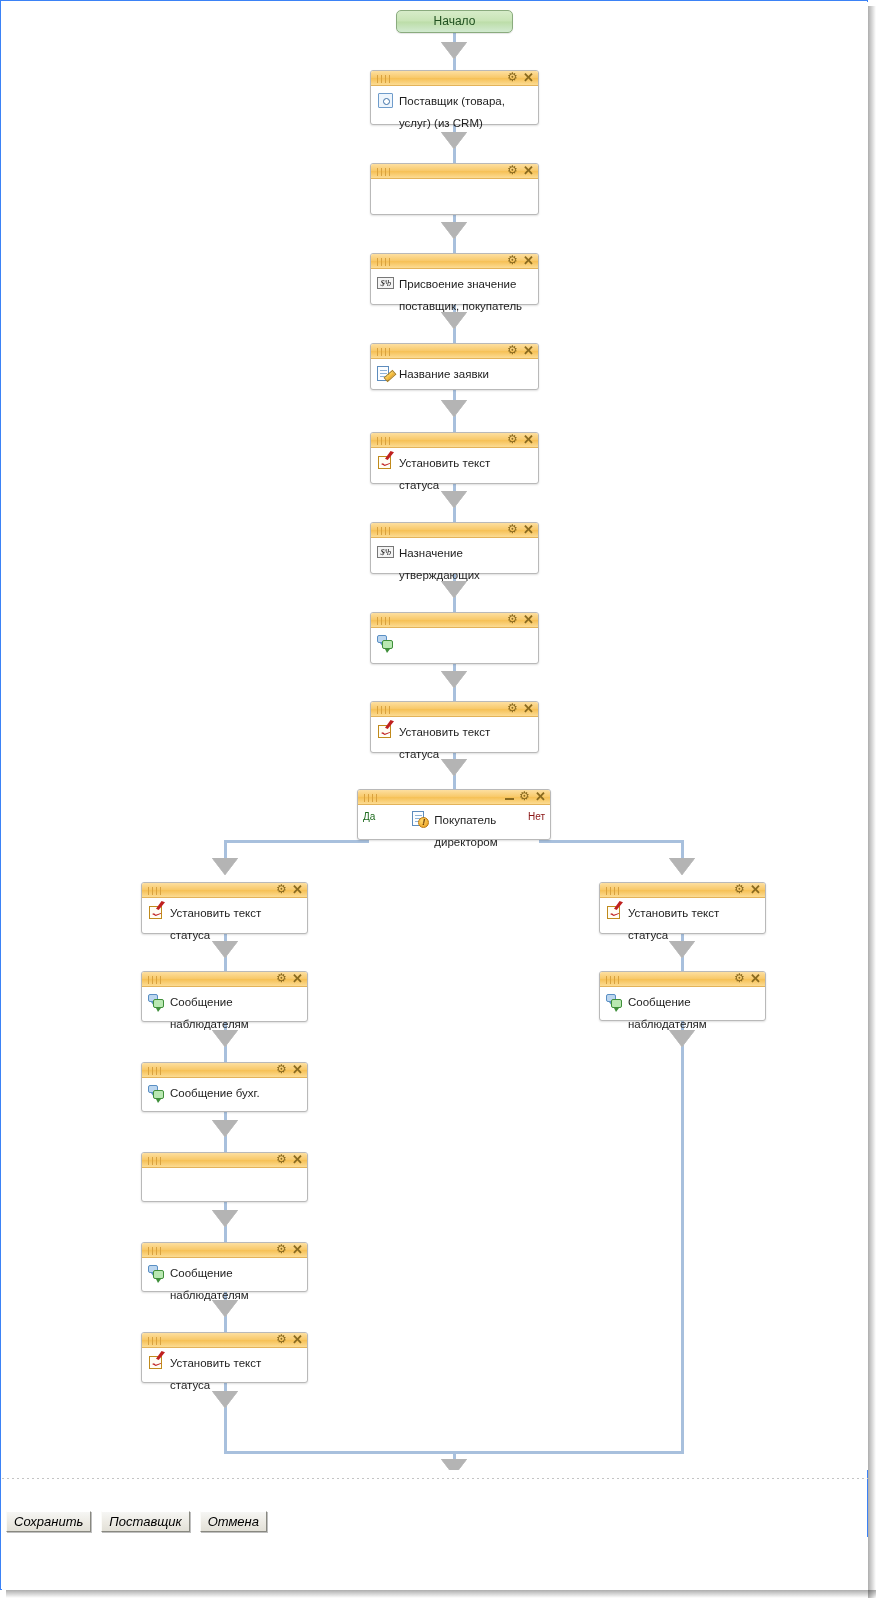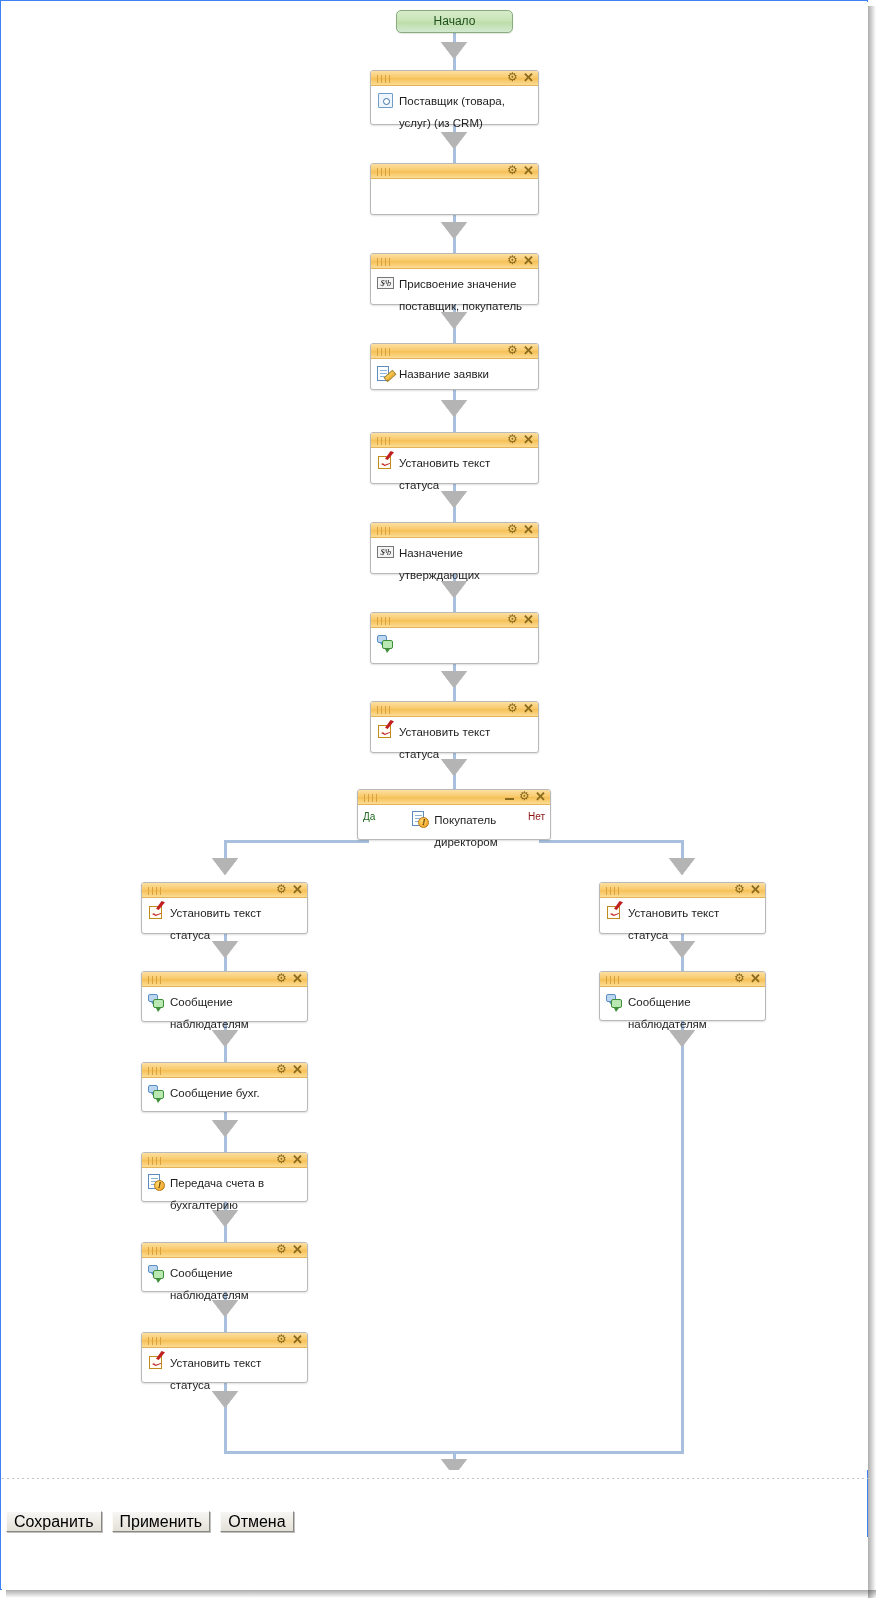--- a/index.html
+++ b/index.html
@@ -287,29 +287,30 @@
   #btnbar {
     position: absolute;
     left: 1px; top: 1505px;
     width: 866px; height: 30px;
     display: flex; align-items: center; gap: 10px;
     padding-left: 4px;
   }
   .btn {
     height: 21px;
     padding: 0 7px;
-    font-size: 16px;
+    font-size: 13px;
     line-height: 19px;
     color: #000;
     background: linear-gradient(to bottom, #f6f6f4 0%, #eceae3 55%, #e2e0d7 100%);
     border: 1px solid #888880;
     border-top-color: #ffffff;
     border-left-color: #fbfbf8;
     box-shadow: 1px 1px 0 rgba(0,0,0,0.25);
     cursor: default;
+    font-style: italic;
   }
   #bottom-fill {
     position: absolute; left: 1px; top: 1536px;
     width: 866px; height: 53px; background: #ffffff;
   }
 </style>
 </head>
 <body>
 
 <div id="frame">
@@ -589,28 +590,20 @@
     </div>
 
     <div class="node" style="left:139px; top:1150px; width:167px; height:50px;">
       <div class="node-hdr">
         <span class="grip"></span>
         <span class="hdr-btns">
           <span class="ic-gear">⚙</span>
           <span class="ic-close">✕</span>
         </span>
       </div>
-      <div class="node-body">
-        <span class="node-icon">
-            <i class="gl gl-docx"></i>
-            <i class="gl-excl"></i>
-          </span>
-        <span class="node-label">Передача счета в
-бухгалтерию</span>
-      </div>
     </div>
 
     <div class="node" style="left:139px; top:1240px; width:167px; height:50px;">
       <div class="node-hdr">
         <span class="grip"></span>
         <span class="hdr-btns">
           <span class="ic-gear">⚙</span>
           <span class="ic-close">✕</span>
         </span>
       </div>
@@ -675,21 +668,21 @@
         <span class="node-label">Сообщение наблюдателям</span>
       </div>
     </div>
 
   </div>
 
   <div id="divider"></div>
 
   <div id="btnbar">
     <button class="btn">Сохранить</button>
-    <button class="btn">Применить</button>
+    <button class="btn">Поставщик</button>
     <button class="btn">Отмена</button>
   </div>
 
   <div id="bottom-fill"></div>
 </div>
 
 <div id="frame-shadow-r"></div>
 <div id="frame-shadow-b"></div>
 
 </body></html>

